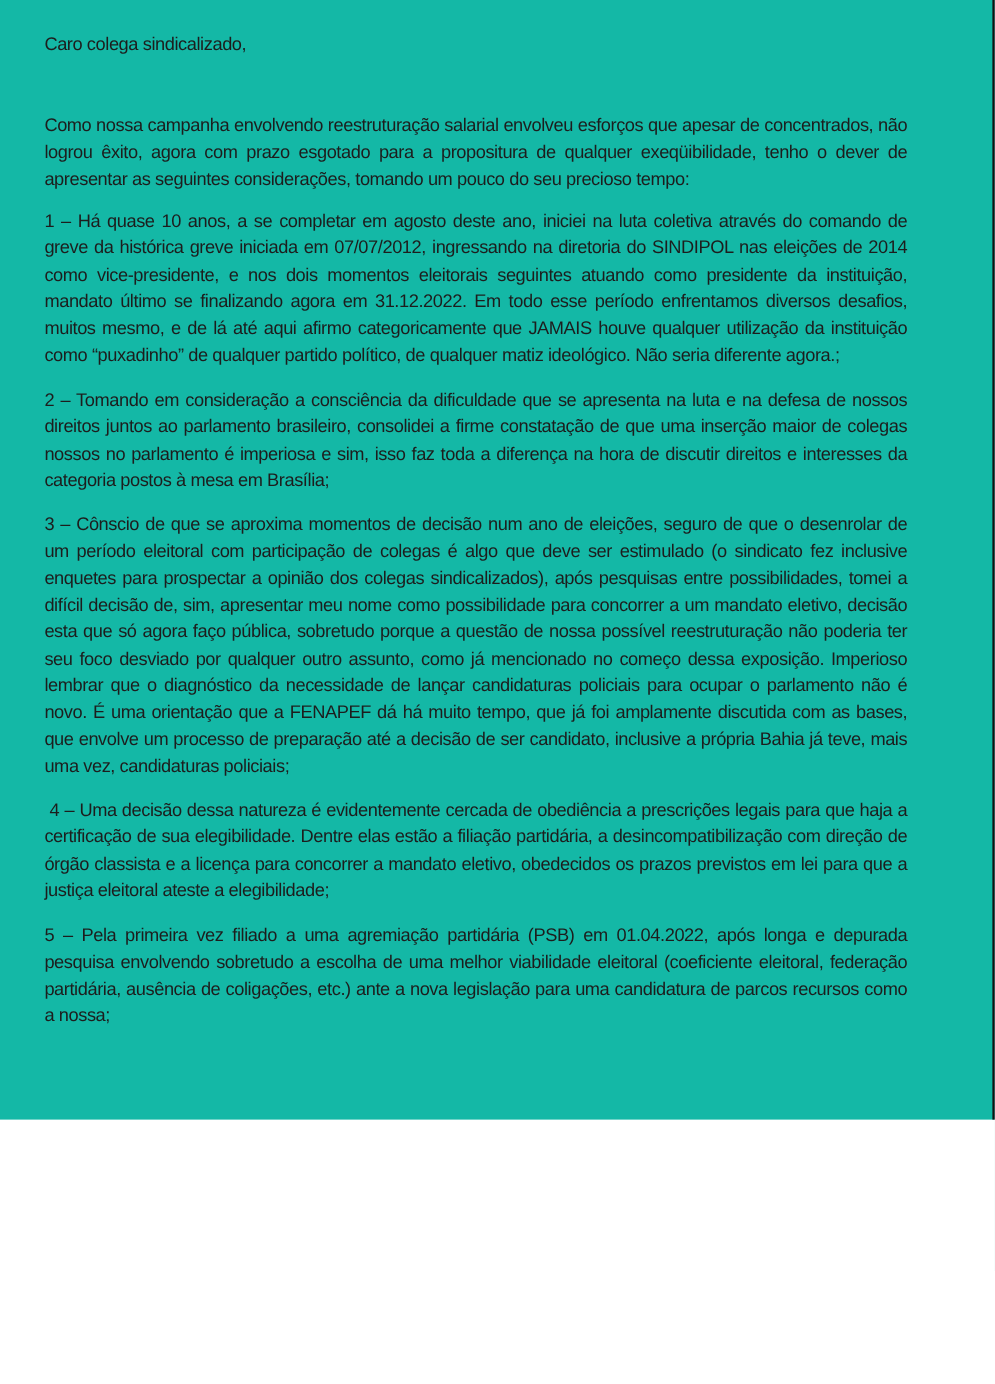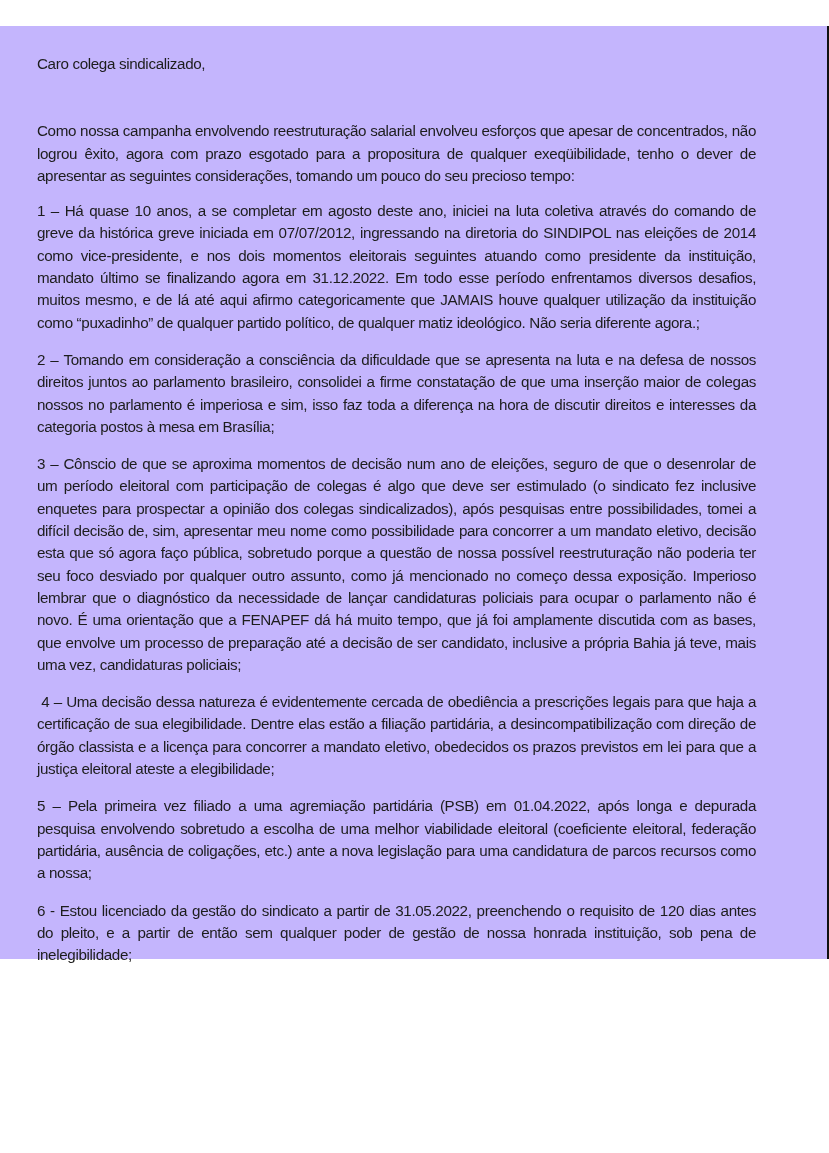--- a/index.html
+++ b/index.html
@@ -1,19 +1,19 @@
 <!DOCTYPE html>
 <html><head>
 <meta charset="utf-8">
 <style>
   html, body { margin:0; padding:0; background:#ffffff; }
   body { width:829px; height:1153px; overflow:hidden; position:relative; }
   .page {
     position:absolute; left:0; top:0; width:827px; height:933px;
-    background:#c4b5fd; border-right:2px solid #111;margin-top:26px;
+    background:#14b8a6; border-right:2px solid #111;
   }
   .doc {
     position:absolute; left:37px; top:27px; width:719px;
     font-family: "Liberation Sans Narrow", "Liberation Sans", sans-serif;
     font-size:15.2px; line-height:22.3px; color:#1d1d1d;
     letter-spacing:-0.35px;
   }
   .greeting { margin:0 0 45px 0; }
   .para { margin:0 0 15px 0; text-align:justify; }
   .para.intro { margin-bottom:13px; }
@@ -23,15 +23,14 @@
 
 <div class="page">
   <div class="doc">
     <p class="greeting">Caro colega sindicalizado,</p>
     <p class="para intro">Como nossa campanha envolvendo reestruturação salarial envolveu esforços que apesar de concentrados, não logrou êxito, agora com prazo esgotado para a propositura de qualquer exeqüibilidade, tenho o dever de apresentar as seguintes considerações, tomando um pouco do seu precioso tempo:</p>
     <p class="para">1 – Há quase 10 anos, a se completar em agosto deste ano, iniciei na luta coletiva através do comando de greve da histórica greve iniciada em 07/07/2012, ingressando na diretoria do SINDIPOL nas eleições de 2014 como vice-presidente, e nos dois momentos eleitorais seguintes atuando como presidente da instituição, mandato último se finalizando agora em 31.12.2022. Em todo esse período enfrentamos diversos desafios, muitos mesmo, e de lá até aqui afirmo categoricamente que JAMAIS houve qualquer utilização da instituição como “puxadinho” de qualquer partido político, de qualquer matiz ideológico. Não seria diferente agora.;</p>
     <p class="para">2 – Tomando em consideração a consciência da dificuldade que se apresenta na luta e na defesa de nossos direitos juntos ao parlamento brasileiro, consolidei a firme constatação de que uma inserção maior de colegas nossos no parlamento é imperiosa e sim, isso faz toda a diferença na hora de discutir direitos e interesses da categoria postos à mesa em Brasília;</p>
     <p class="para">3 – Cônscio de que se aproxima momentos de decisão num ano de eleições, seguro de que o desenrolar de um período eleitoral com participação de colegas é algo que deve ser estimulado (o sindicato fez inclusive enquetes para prospectar a opinião dos colegas sindicalizados), após pesquisas entre possibilidades, tomei a difícil decisão de, sim, apresentar meu nome como possibilidade para concorrer a um mandato eletivo, decisão  esta que só agora faço pública, sobretudo porque a questão de nossa possível reestruturação não poderia ter seu foco desviado por qualquer outro assunto, como já mencionado no começo dessa exposição. Imperioso lembrar que o diagnóstico da necessidade de lançar candidaturas policiais para ocupar o parlamento não é novo. É uma orientação que a FENAPEF dá há muito tempo, que já foi amplamente discutida com as bases, que envolve um processo de preparação até a decisão de ser candidato, inclusive a própria Bahia já teve, mais uma vez, candidaturas policiais;</p>
     <p class="para" style="white-space:pre-wrap"> 4 – Uma decisão dessa natureza é evidentemente cercada de obediência a prescrições legais para que haja a certificação de sua elegibilidade. Dentre elas estão a filiação partidária, a desincompatibilização com direção de órgão classista e a licença para concorrer a mandato eletivo, obedecidos os prazos previstos em lei para que a justiça eleitoral ateste a elegibilidade;</p>
     <p class="para">5 – Pela primeira vez filiado a uma agremiação partidária (PSB) em 01.04.2022, após longa e depurada pesquisa envolvendo sobretudo a escolha de uma melhor viabilidade eleitoral (coeficiente eleitoral, federação partidária, ausência de coligações, etc.) ante a nova legislação para uma candidatura de parcos recursos como a nossa;</p>
-    <p class="para">6 - Estou licenciado da gestão do sindicato a partir de 31.05.2022, preenchendo o requisito de 120 dias antes do pleito, e a partir de então sem qualquer poder de gestão de nossa honrada instituição, sob pena de inelegibilidade;</p>
   </div>
 </div>
 
 </body></html>

